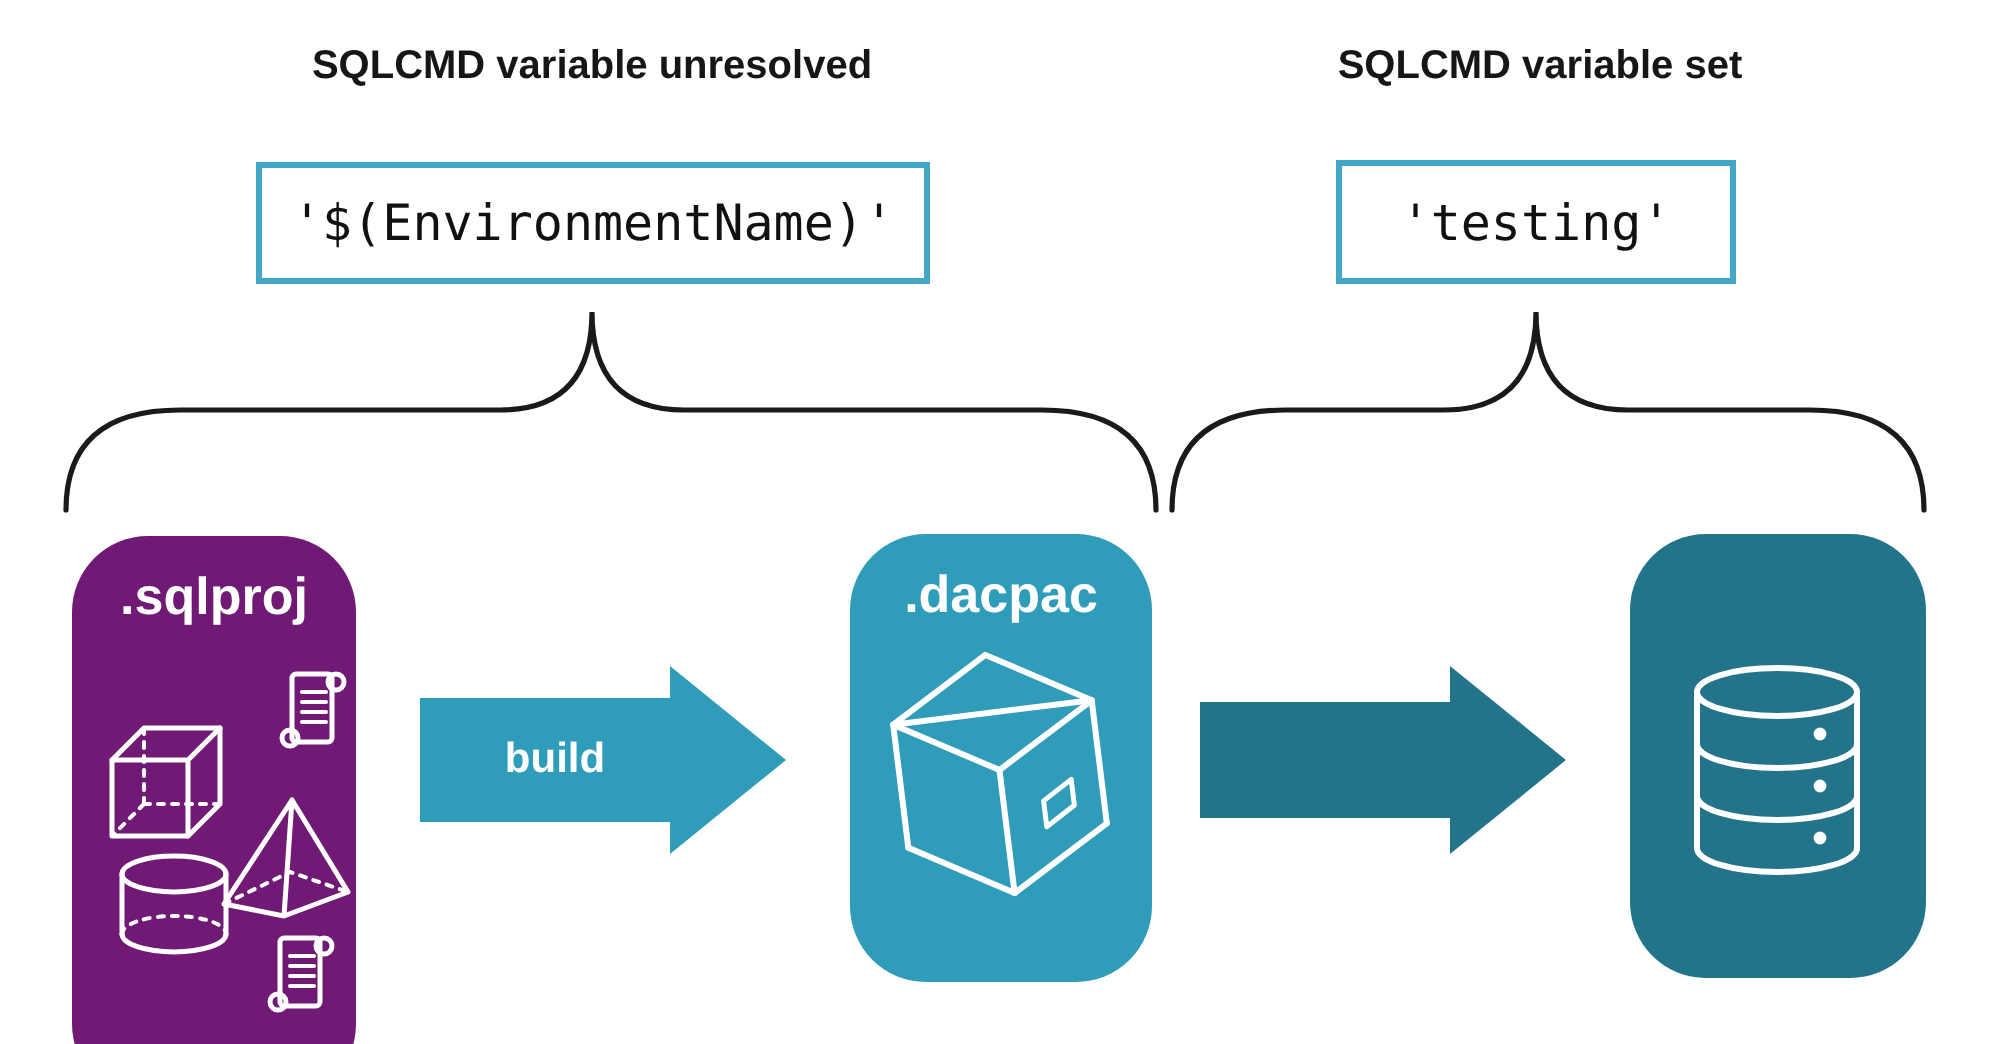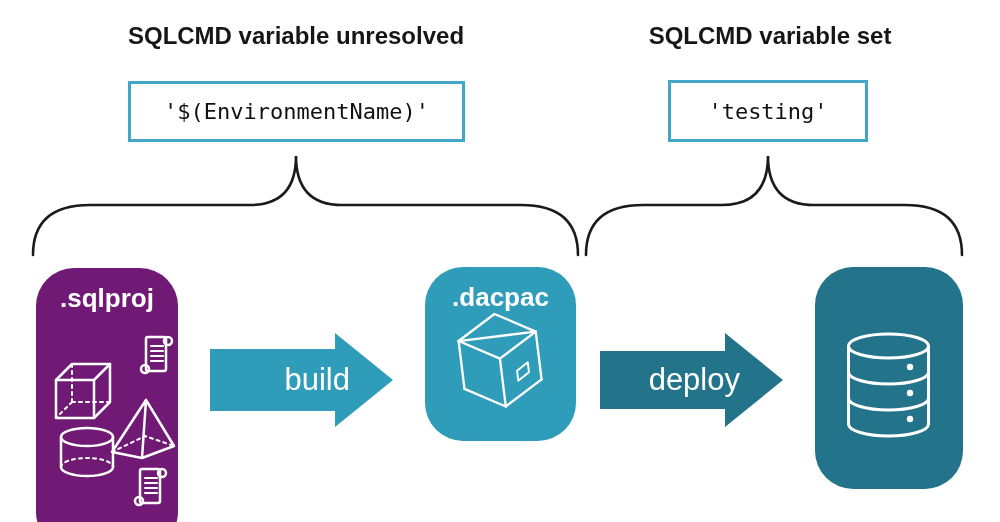--- a/index.html
+++ b/index.html
@@ -2,47 +2,47 @@
 <html><head>
 <meta charset="utf-8">
 <style>
   html,body{margin:0;padding:0;background:#ffffff;}
   .canvas{
     position:relative;width:1000px;height:522px;background:#ffffff;overflow:hidden;
     font-family:"Liberation Sans",sans-serif;
   }
   .title{
     position:absolute;top:22px;width:500px;text-align:center;
-    font-size:24px;font-weight:800;color:#161616;letter-spacing:0px;
+    font-size:20px;font-weight:800;color:#161616;letter-spacing:0px;
   }
   .title.left{left:46px;}
   .title.right{left:520px;}
   .codebox{
     position:absolute;box-sizing:border-box;border:3px solid #41A7C5;background:#ffffff;
     display:flex;align-items:center;justify-content:center;
     font-family:"DejaVu Sans Mono","Liberation Mono",monospace;
-    font-size:22px;color:#111111;white-space:pre;
+    font-size:25px;color:#111111;white-space:pre;
   }
   .codebox.left{left:128px;top:81px;width:337px;height:61px;}
   .codebox.right{left:668px;top:80px;width:200px;height:62px;align-items:center;}
   .braces{position:absolute;left:0;top:148px;width:1000px;height:115px;}
   .card{
     position:absolute;border-radius:38px;
   }
   .card.sqlproj{left:36px;top:268px;width:142px;height:282px;background:#701a75;}
-  .card.dacpac{left:425px;top:267px;width:151px;height:174px;background:#2F9CBA;}
+  .card.dacpac{left:425px;top:267px;width:151px;height:224px;background:#2F9CBA;}
   .card.database{left:815px;top:267px;width:148px;height:222px;background:#23748B;}
   .card-label{
     position:absolute;top:15px;left:0;width:100%;text-align:center;
     font-size:26px;font-weight:800;color:#ffffff;
   }
   .card-icons{position:absolute;left:0;top:0;width:100%;height:100%;}
   .arrow-svg{position:absolute;left:0;top:333px;width:1000px;height:96px;}
   .arrow-label{
-    position:absolute;text-align:right;color:#ffffff;font-weight:400;font-size:31px;
+    position:absolute;text-align:center;color:#ffffff;font-weight:700;font-size:21px;
     line-height:38px;
   }
   .arrow-label.build{left:205px;top:361px;width:145px;}
   .arrow-label.deploy{left:595px;top:361px;width:145px;}
 </style>
 </head>
 <body>
 
 <div class="canvas">
 
@@ -59,21 +59,20 @@
   <svg class="braces" viewBox="0 0 1000 115">
     <path d="M33,107 Q33,57 90,57 L250,57 Q296,57 296,8 Q296,57 342,57 L521,57 Q578,57 578,107" fill="none" stroke="#1a1a1a" stroke-width="2.6" stroke-linecap="round"></path>
     <path d="M586,107 Q586,57 643,57 L722,57 Q768,57 768,8 Q768,57 814,57 L905,57 Q962,57 962,107" fill="none" stroke="#1a1a1a" stroke-width="2.6" stroke-linecap="round"></path>
   </svg>
 
   <svg class="arrow-svg" viewBox="0 333 1000 96">
     <path d="M210,349 L335,349 L335,333 L393,380 L335,427 L335,411 L210,411 Z" fill="#2F9CBA"></path>
     <path d="M600,351 L725,351 L725,333 L783,380 L725,427 L725,409 L600,409 Z" fill="#23748B"></path>
   </svg>
   <div class="arrow-label build">build</div>
-  <div class="arrow-label deploy">deploy</div>
 
   <div class="card sqlproj">
     <div class="card-label">.sqlproj</div>
     <svg class="card-icons" viewBox="0 0 142 226" fill="none" stroke="#ffffff" stroke-width="2.5" stroke-linecap="round" stroke-linejoin="round">
 
       <g transform="translate(102,36)">
         <rect x="8" y="5" width="20" height="34" rx="2"></rect>
         <circle cx="30" cy="9" r="4"></circle>
         <circle cx="7" cy="37" r="4"></circle>
         <path d="M13,14 H25 M13,19 H25 M13,24 H25 M13,29 H25" stroke-width="2"></path>

